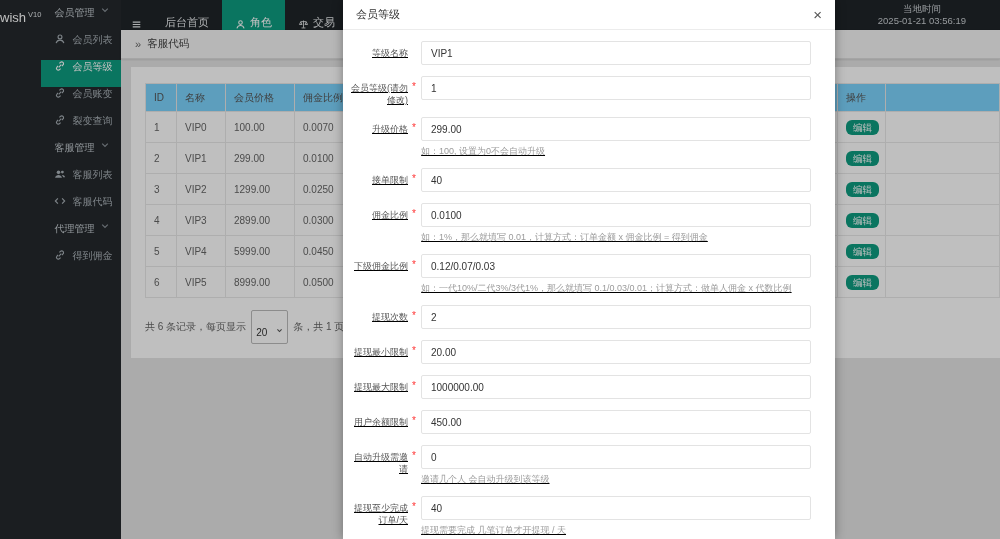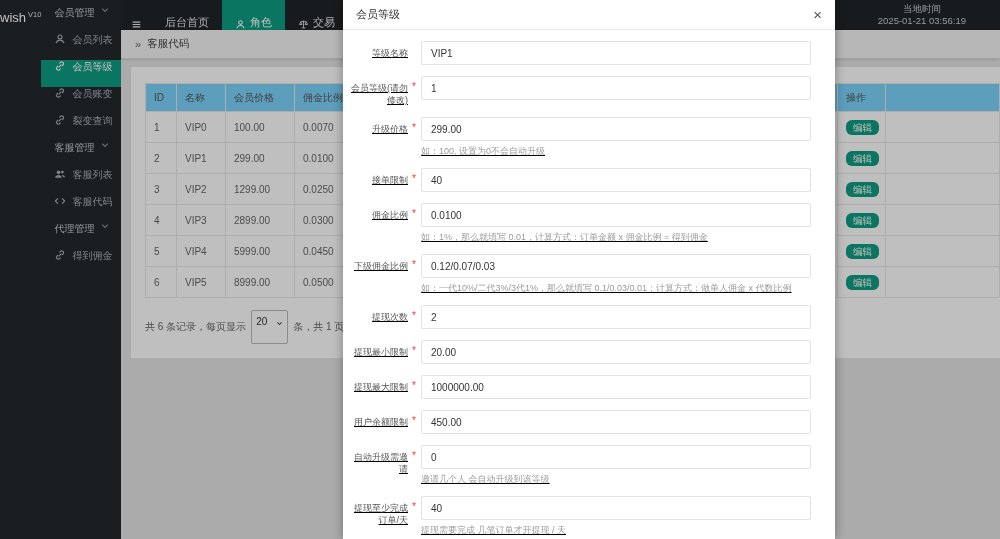--- a/index.html
+++ b/index.html
@@ -40,21 +40,21 @@
   .content{ flex:1; background:#e5e5e5; padding:8px 0 0 10px; overflow:hidden; }
   .card{ background:#fff; padding:16px 0 14px 14px; }
 
   table.level{ border-collapse:collapse; width:100%; font-size:10px; color:#666; table-layout:fixed; }
   table.level th, table.level td{ border:1px solid #e9e9e9; padding:0 8px; text-align:left; overflow:hidden; white-space:nowrap; }
   table.level th{ background:#7dd3fc; font-weight:normal; color:#555; height:28px; }
   table.level td{ height:31px; background:#fff; }
   .btn-edit{ display:inline-block; background:var(--accent); color:#fff; font-size:9.5px; line-height:15px; padding:0 7px; border:none; border-radius:6px; cursor:pointer; }
 
   .pager{ display:flex; align-items:center; margin-top:12px; font-size:10px; color:#666; }
-  .pager .sel{ display:inline-flex; align-items:flex-end; justify-content:space-between; width:37px; height:18px; border:1px solid #bbb; border-radius:2px; background:#fff; padding:16px 4px; margin:0 5px; color:#333; cursor:pointer; }
+  .pager .sel{ display:inline-flex; align-items:flex-start; justify-content:space-between; width:37px; height:18px; border:1px solid #bbb; border-radius:2px; background:#fff; padding:16px 4px; margin:0 5px; color:#333; cursor:pointer; }
   .pager .sel svg{ width:7px; height:7px; color:#555; }
 
   
   .overlay{ position:absolute; inset:0; background:rgba(0,0,0,.25); z-index:20; }
   .modal{ position:absolute; left:343px; top:0; width:492px; height:539px; background:#fff; z-index:30; display:flex; flex-direction:column; box-shadow:0 0 10px rgba(0,0,0,.35); }
   .modal-head{ height:30px; flex:none; border-bottom:1px solid #ececec; display:flex; align-items:center; justify-content:space-between; padding:0 13px; }
   .modal-title{ font-size:11px; color:#333; }
   .modal-close{ font-size:15px; color:#555; cursor:pointer; line-height:1; }
   .modal-body{ flex:1; overflow:hidden; padding:11px 24px 0 7px;text-decoration:underline; }
   .f-row{ display:flex; margin-bottom:11px; }

